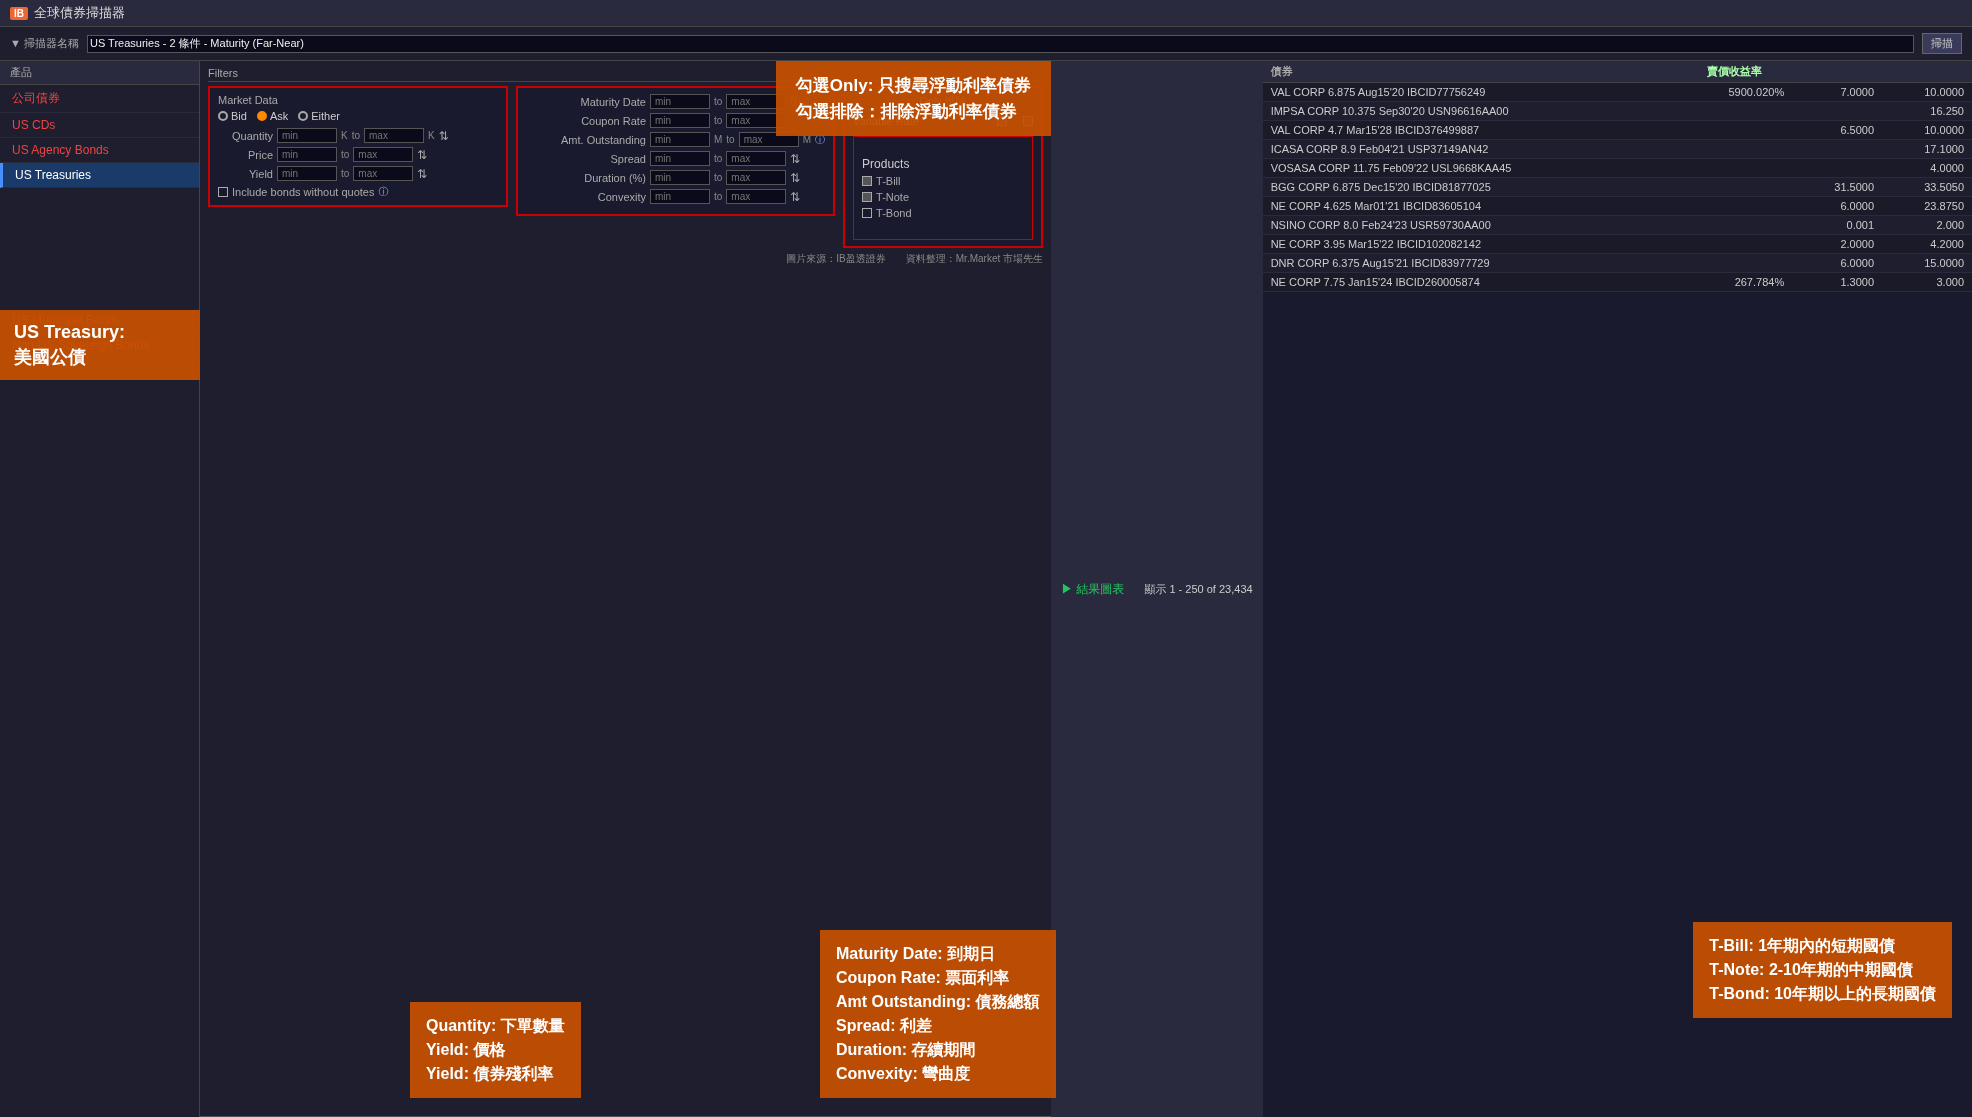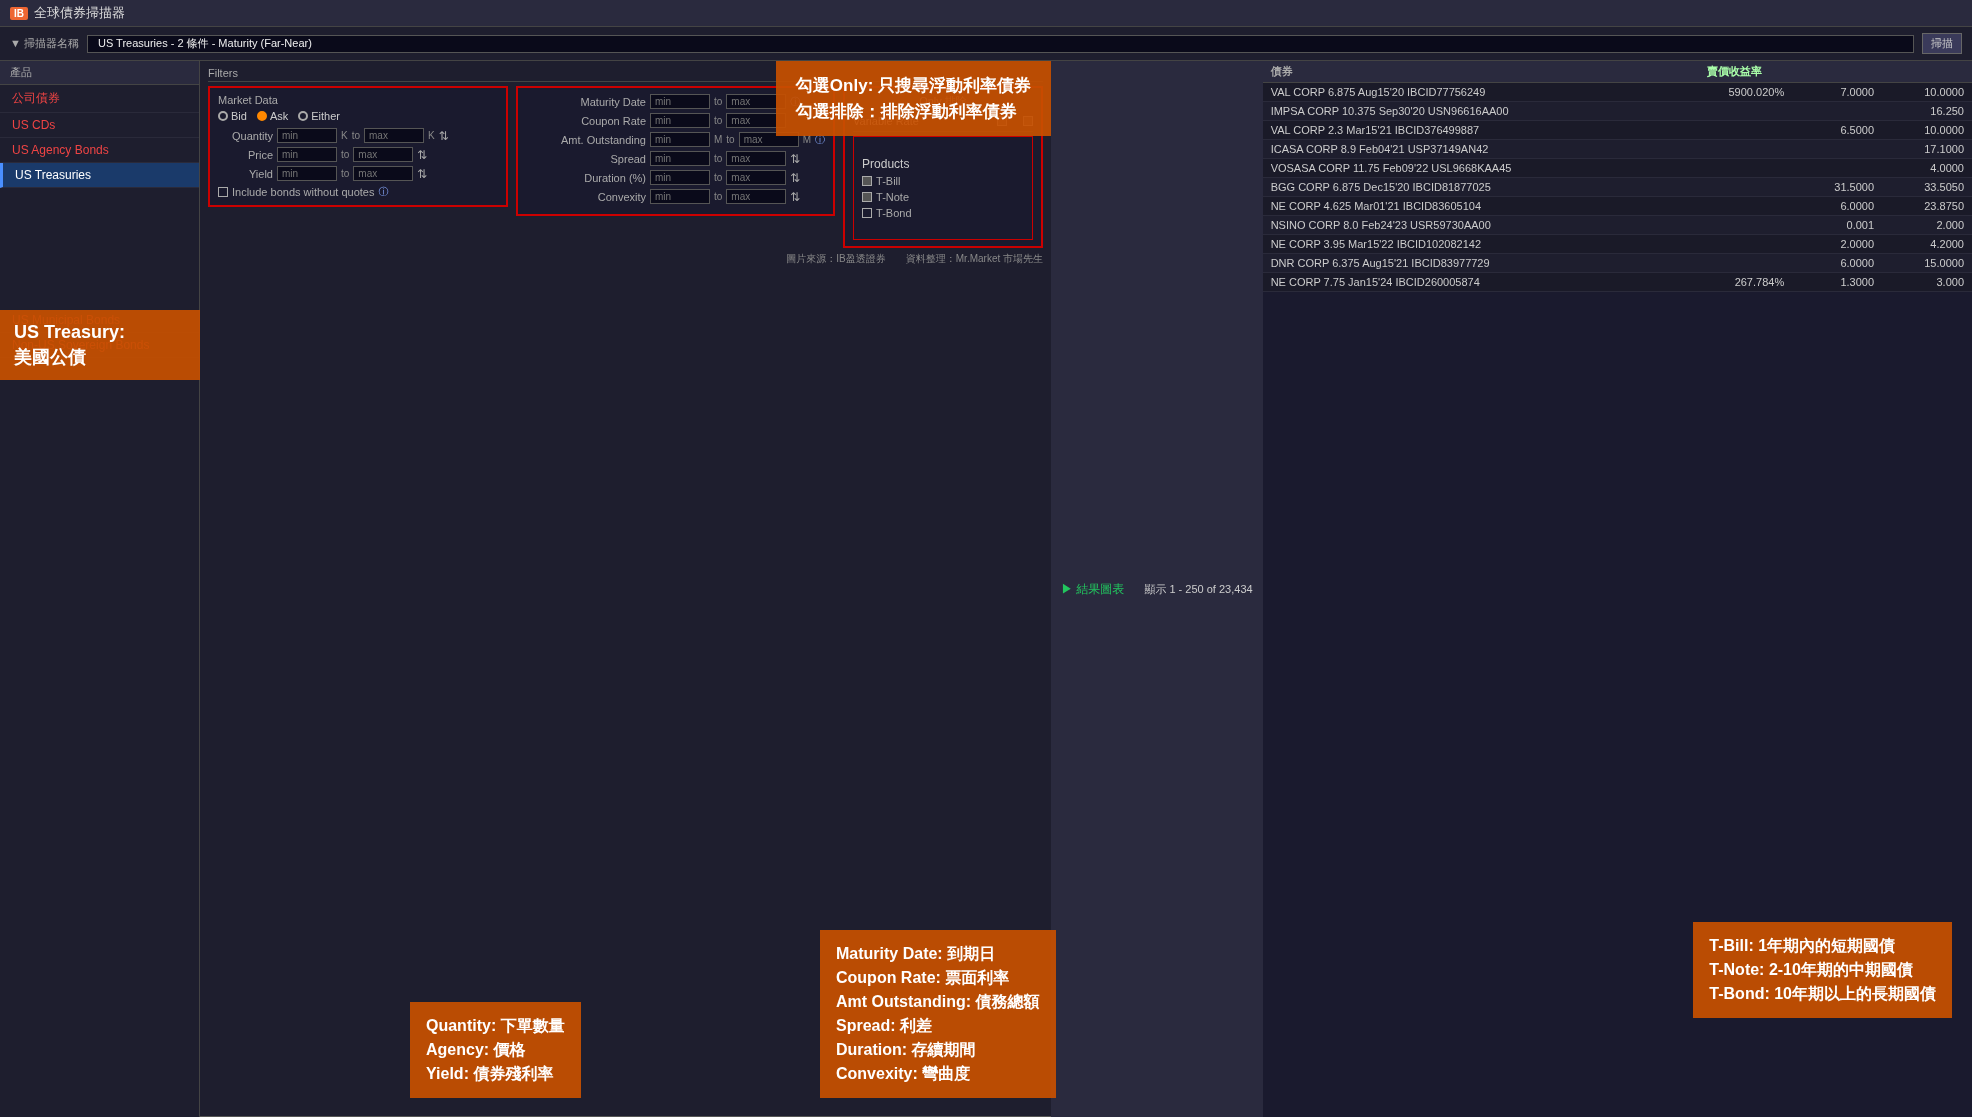--- a/index.html
+++ b/index.html
@@ -28,21 +28,21 @@
       align-items: center;
       gap: 8px;
       border-bottom: 1px solid #444;
     }
     .scanner-name-label { color: #aaa; font-size: 11px; white-space: nowrap; }
     .scanner-name-input {
       flex: 1;
       background: #0a0a1a;
       border: 1px solid #555;
       color: #eee;
-      padding: 2px 10px;
+      padding: 2px 2px;
       font-size: 11px;
     }
     .scanner-btn {
       background: #3a3a5a;
       border: 1px solid #666;
       color: #ccc;
       padding: 2px 8px;
       font-size: 11px;
       cursor: pointer;
     }
@@ -417,21 +417,21 @@
             <td class="value-col">7.0000</td>
             <td class="value-col">10.0000</td>
           </tr>
           <tr>
             <td>IMPSA CORP 10.375 Sep30'20 USN96616AA00</td>
             <td class="value-col"></td>
             <td class="value-col"></td>
             <td class="value-col">16.250</td>
           </tr>
           <tr>
-            <td>VAL CORP 2.3 Mar15'21 IBCID376499887</td>
+            <td>VAL CORP 4.7 Mar15'28 IBCID376499887</td>
             <td class="value-col"></td>
             <td class="value-col">6.5000</td>
             <td class="value-col">10.0000</td>
           </tr>
           <tr>
             <td>ICASA CORP 8.9 Feb04'21 USP37149AN42</td>
             <td class="value-col"></td>
             <td class="value-col"></td>
             <td class="value-col">17.1000</td>
           </tr>
@@ -475,21 +475,21 @@
             <td>NE CORP 7.75 Jan15'24 IBCID260005874</td>
             <td class="value-col bid-col">267.784%</td>
             <td class="value-col">1.3000</td>
             <td class="value-col">3.000</td>
           </tr>
         </tbody>
       </table>
 
       <div style="position:absolute; bottom: 20px; left: 210px; background: rgba(200,80,0,0.92); color:#fff; font-weight:bold; font-size:16px; padding:12px 16px; line-height:1.5; z-index:50; pointer-events:none;">
         <span>Quantity: 下單數量</span><br>
-        <span>Agency: 價格</span><br>
+        <span>Yield: 價格</span><br>
         <span>Yield: 債券殘利率</span>
       </div>
 
       <div style="position:absolute; bottom: 20px; left: 620px; background: rgba(200,80,0,0.92); color:#fff; font-weight:bold; font-size:16px; padding:12px 16px; line-height:1.5; z-index:50; pointer-events:none;">
         <span>Maturity Date: 到期日</span><br>
         <span>Coupon Rate: 票面利率</span><br>
         <span>Amt Outstanding: 債務總額</span><br>
         <span>Spread: 利差</span><br>
         <span>Duration: 存續期間</span><br>
         <span>Convexity: 彎曲度</span>

